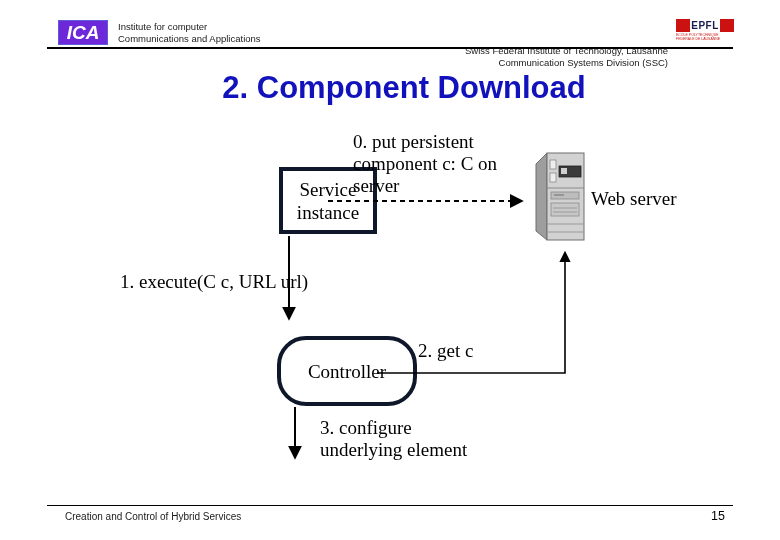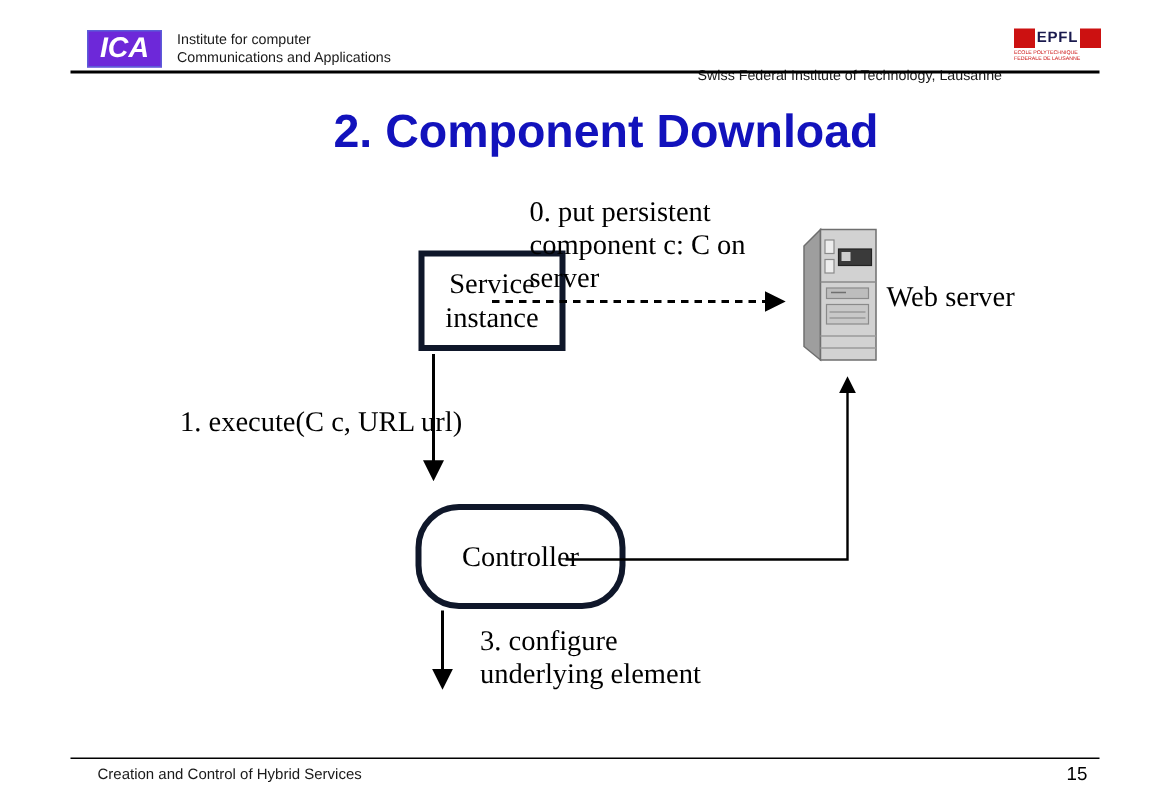--- a/index.html
+++ b/index.html
@@ -72,20 +72,21 @@
 
   <div class="ica-logo">ICA</div>
 
   <div class="hdr-left">
     <div>Institute for computer</div>
     <div>Communications and Applications</div>
   </div>
 
   <div class="hdr-right">
     <div>Swiss Federal Institute of Technology, Lausanne</div>
+    <div>Communication Systems Division (SSC)</div>
   </div>
 
   <div class="epfl-logo">
     <div class="epfl-row">
       <div class="epfl-block"></div>
       <div class="epfl-mid">EPFL</div>
       <div class="epfl-block"></div>
     </div>
     <div class="epfl-sub">
       <div>ECOLE POLYTECHNIQUE</div>
@@ -98,20 +99,21 @@
   <div class="title">2. Component Download</div>
 
   <div id="service-box" class="dbox serif">Service instance</div>
 
   <div id="controller-box" class="dbox serif">Controller</div>
 
   <div id="put-label" class="lbl serif">0. put persistent component c: C on server</div>
 
   <div id="execute-label" class="lbl serif">1. execute(C c, URL url)</div>
 
+  <div id="get-label" class="lbl serif">2. get c</div>
 
   <div id="configure-label" class="lbl serif">3. configure underlying element</div>
 
   <div id="webserver-label" class="lbl serif">Web server</div>
 
   <svg id="connector-svg" width="780" height="540" viewBox="0 0 780 540">
     <defs>
       <marker id="arrow" viewBox="0 0 10 10" refX="8" refY="5" markerWidth="7" markerHeight="7" orient="auto-start-reverse">
         <path d="M0,0 L10,5 L0,10 z" fill="#000"></path>
       </marker>

